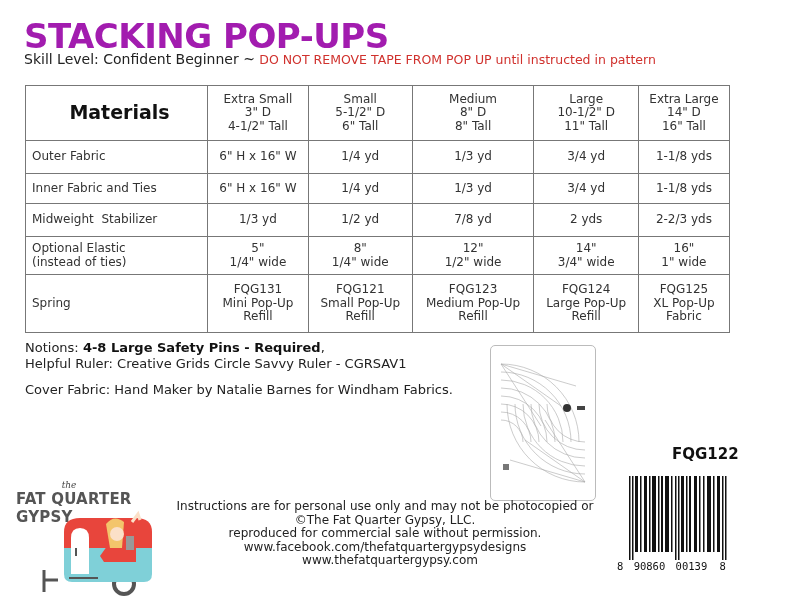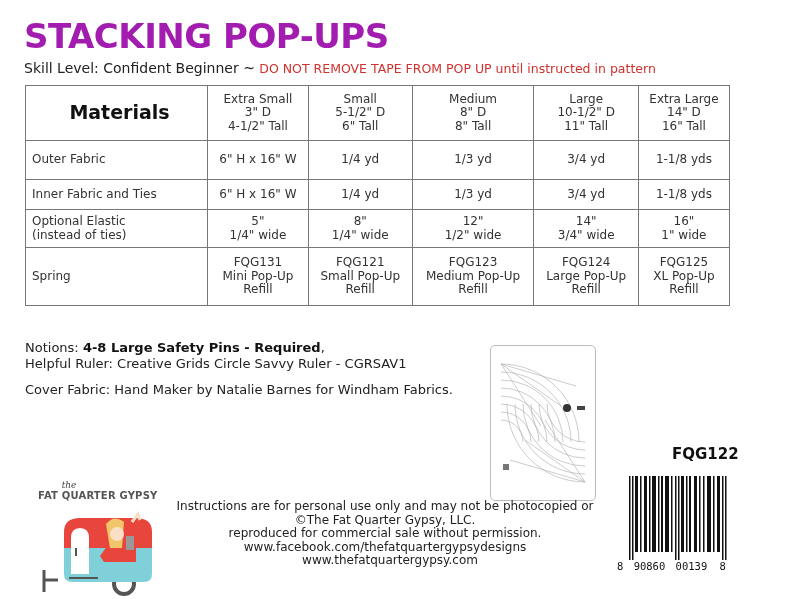--- a/index.html
+++ b/index.html
@@ -10,22 +10,22 @@
     position: absolute; left: 24px; top: 16px;
     font-family: "DejaVu Sans", sans-serif; font-weight: bold;
     font-size: 34px; letter-spacing: -0.5px; color: #a21caf;
     line-height: 40px;
   }
   .safety {
     position: absolute; left: 378px; top: 38px;
     font-size: 11.5px; line-height: 13px; color: #333;
   }
   .skill {
-    position: absolute; left: 24px; top: 60px;
-    font-size: 14px; line-height: 16px; color: #222; white-space: nowrap;
+    position: absolute; left: 24px; top: 48px;
+    font-size: 14px; line-height: 22px; color: #222; white-space: nowrap;
   }
   .skill .warn { color: #d0312d; font-size: 12.5px; }
 
   table.materials {
     position: absolute; left: 25px; top: 85px;
     width: 705px; border-collapse: collapse;
     font-size: 12px; color: #333;
   }
   table.materials td, table.materials th {
     border: 1.5px solid #777; text-align: center; font-weight: normal;
@@ -61,21 +61,21 @@
   }
   .barcode .digits {
     position: absolute; left: 0; bottom: 0; width: 122px;
     font-family: "DejaVu Sans Mono", monospace; font-size: 10.5px; color: #111;
   }
 
   .logo { position: absolute; left: 14px; top: 480px; width: 150px; height: 120px; }
   .logo .the { position: absolute; left: 0; top: 0; width: 110px; text-align: center;
     font-family: "DejaVu Serif", serif; font-style: italic; font-size: 9px; color: #444; }
   .logo .brand { position: absolute; left: 2px; top: 10px; width: 130px;
-    font-size: 10px; font-weight: bold; color: #555; letter-spacing: 0.2px; margin-left: 22px; }
+    font-size: 15px; font-weight: bold; color: #555; letter-spacing: 0.2px; }
 
   .footer {
     position: absolute; left: 160px; top: 500px; width: 450px;
     text-align: center; font-size: 12px; line-height: 13.5px; color: #222;
   }
 </style>
 </head>
 <body>
 
 <div class="title">STACKING POP-UPS</div>
@@ -111,35 +111,43 @@
       <div>Large</div>
       <div>10-1/2" D</div>
       <div>11" Tall</div>
     </th>
     <th>
       <div>Extra Large</div>
       <div>14" D</div>
       <div>16" Tall</div>
     </th>
   </tr>
-  <tr style="height:39px">
+  <tr style="height:33px">
     <td class="rowlabel">Outer Fabric</td>
     <td>6" H x 16" W</td>
     <td>1/4 yd</td>
     <td>1/3 yd</td>
     <td>3/4 yd</td>
     <td>1-1/8 yds</td>
   </tr>
   <tr style="height:30px">
     <td class="rowlabel">Inner Fabric and Ties</td>
     <td>6" H x 16" W</td>
     <td>1/4 yd</td>
     <td>1/3 yd</td>
     <td>3/4 yd</td>
     <td>1-1/8 yds</td>
+  </tr>
+  <tr style="height:33px">
+    <td class="rowlabel" style="white-space:pre">Midweight  Stabilizer</td>
+    <td>1/3 yd</td>
+    <td>1/2 yd</td>
+    <td>7/8 yd</td>
+    <td>2 yds</td>
+    <td>2-2/3 yds</td>
   </tr>
   <tr style="height:38px">
     <td class="rowlabel multiline">Optional Elastic
 (instead of ties)</td>
     <td class="multiline">5"
 1/4" wide</td>
     <td class="multiline">8"
 1/4" wide</td>
     <td class="multiline">12"
 1/2" wide</td>
@@ -157,21 +165,21 @@
 Small Pop-Up
 Refill</td>
     <td class="multiline">FQG123
 Medium Pop-Up
 Refill</td>
     <td class="multiline">FQG124
 Large Pop-Up
 Refill</td>
     <td class="multiline">FQG125
 XL Pop-Up
-Refill</td>
+Fabric</td>
   </tr>
 </tbody>
   </table>
 
 <div class="notes">
   <div>
     <span>Notions:</span>
     <span class="bold">4-8 Large Safety Pins - Required</span>,
   </div>
   <div>Helpful Ruler: Creative Grids Circle Savvy Ruler - CGRSAV1</div>

